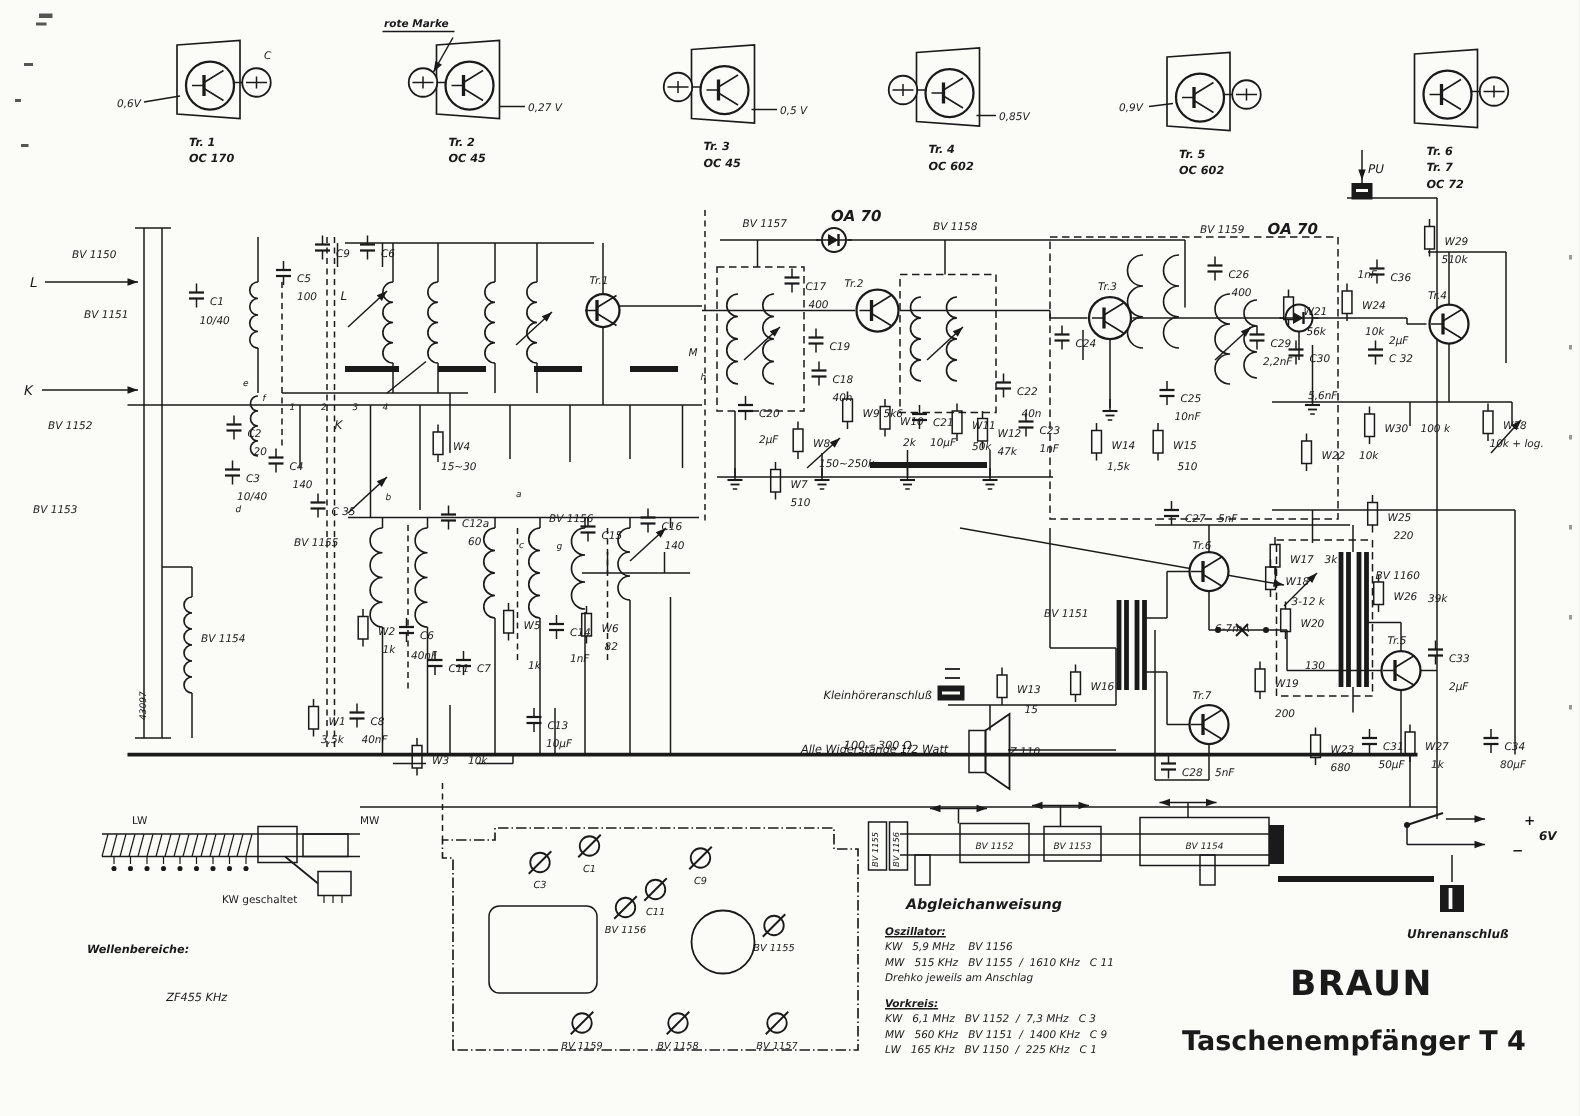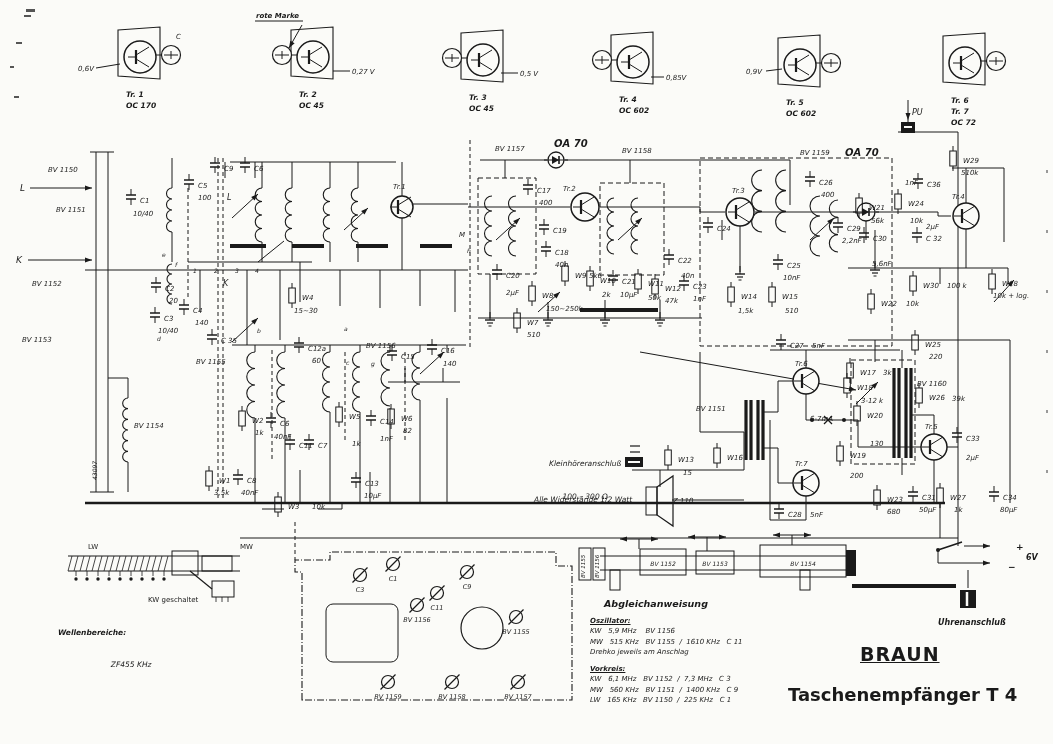--- a/index.html
+++ b/index.html
@@ -11,21 +11,21 @@
   .wv{position:absolute;left:58px;top:628px;font-style:italic;font-size:7.5px;}
   .wv-h{font-weight:bold;margin-bottom:5px;}
   .wv-row{margin-bottom:7px;white-space:pre;}
   .wv-row .band{display:inline-block;width:48px;}
   .wv-zf{margin-top:14px;white-space:pre;text-align:right;}
   .wv-zf .band{display:inline-block;width:48px;}
   .al{position:absolute;left:558px;top:599px;font-style:italic;font-size:7px;line-height:10.5px;margin-left:32px;}
   .al-h{font-size:9.5px;font-weight:bold;margin-left:14px;margin-bottom:3px;}
   .al-t{font-weight:bold;text-decoration:underline;margin-top:6px;}
   .al-r{white-space:pre;}
-  .brand-logo{position:absolute;left:860px;top:643px;font-size:19px;font-weight:bold;letter-spacing:1px;text-decoration:underline;}
+  .brand-logo{position:absolute;left:860px;top:643px;font-size:23px;font-weight:bold;letter-spacing:1px;}
   .brand-model{position:absolute;left:788px;top:684px;font-size:18px;font-weight:bold;}
   .rodlbl{position:absolute;font-size:7px;padding-left:16px;}
 </style>
 </head>
 <body>
 
 <div class="sheet">
   <svg id="cir" width="1053" height="744" viewBox="0 0 1053 744">
       <line x1="96" y1="152" x2="96" y2="492" stroke="#1a1a1a" stroke-width="1"></line>
       <line x1="108" y1="152" x2="108" y2="492" stroke="#1a1a1a" stroke-width="1"></line>

